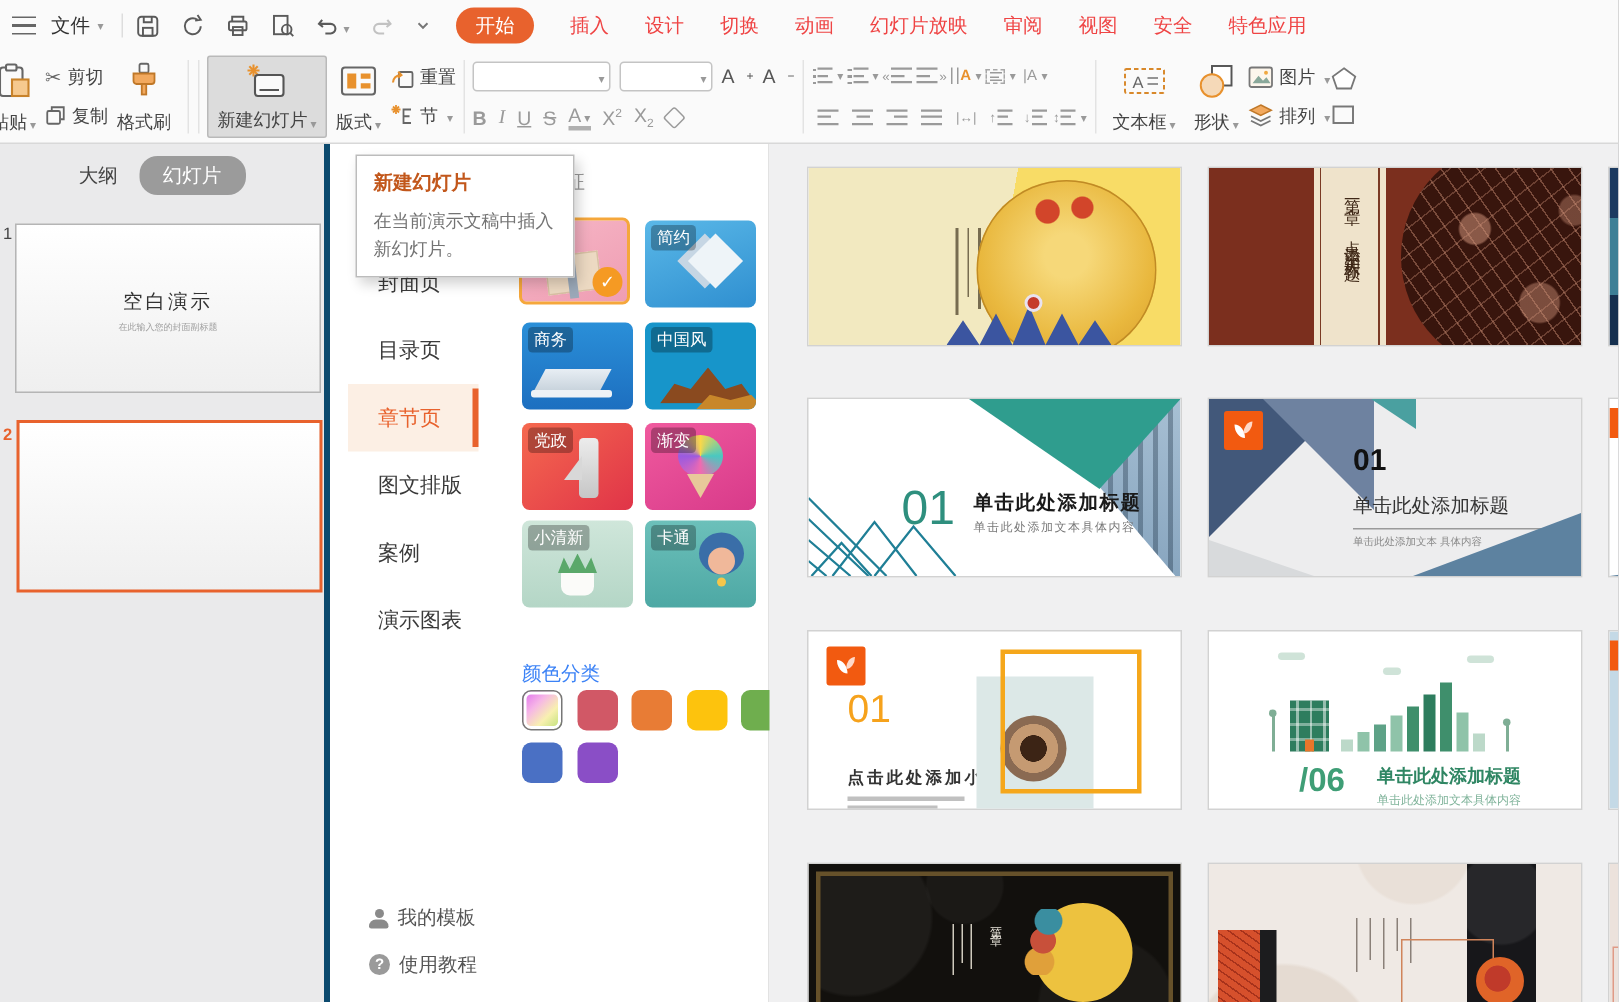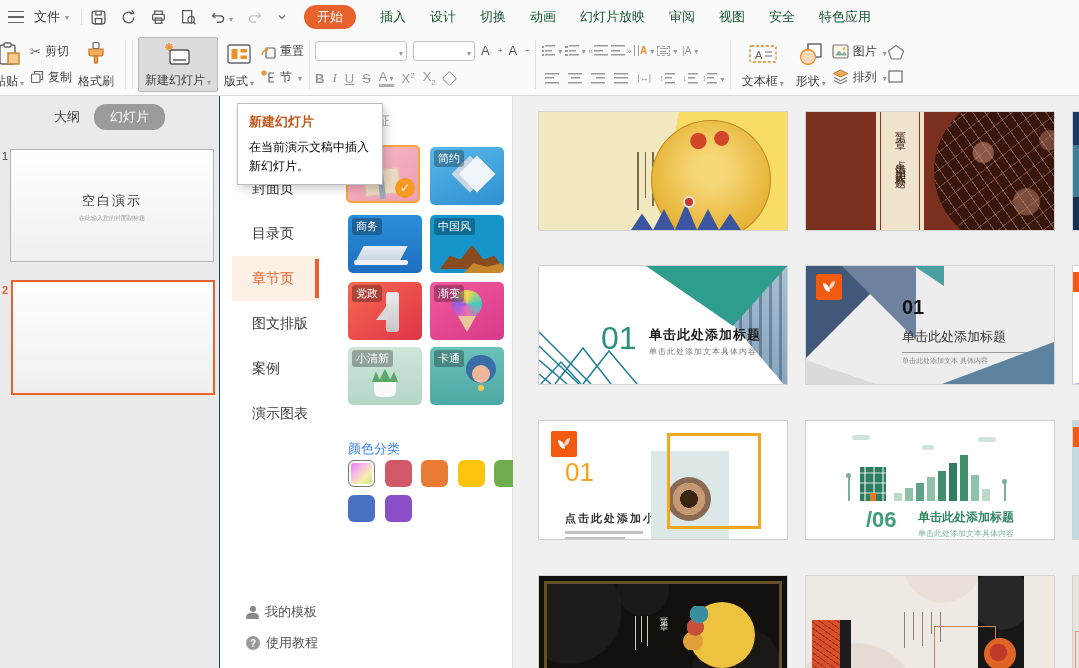--- a/index.html
+++ b/index.html
@@ -9,21 +9,21 @@
 
 .menubar{position:absolute;left:0;top:0;right:0;height:34px;background:#fafafa;display:flex;align-items:center;font-size:13px}
 .mb-ham{width:16px;height:12px;margin:0 6px 0 8px;border-top:1.5px solid #666;border-bottom:1.5px solid #666;position:relative}
 .mb-ham::before{content:"";position:absolute;left:0;right:0;top:4px;height:1.5px;background:#666}
 .mb-file{display:flex;align-items:center;gap:3px;padding:0 4px;color:#333}
 .dd::after{content:"▾";font-size:8px;color:#999;margin-left:2px}
 .mb-sep{width:1px;height:16px;background:#ddd;margin:0 8px}
 .qat{display:flex;align-items:center;gap:13px}
 .qat svg{display:block}
 .tabs{display:flex;align-items:center;margin-left:16px;gap:24px}
-.tab{font-size:13px;color:#14532d;white-space:nowrap}
+.tab{font-size:13px;color:#ef4444;white-space:nowrap}
 .tab.active{background:#e8622d;color:#fff;border-radius:12px;padding:3px 13px}
 
 .ribbon{position:absolute;left:0;top:34px;right:0;height:62px;background:#fafafa;border-bottom:1px solid #d8d8d8;display:flex;align-items:stretch}
 .rdiv{width:1px;background:#e3e3e3;margin:6px 3px}
 .rg{display:flex;align-items:stretch;padding:3px 2px}
 .bigbtn{display:flex;flex-direction:column;align-items:center;justify-content:space-between;padding:2px 6px;font-size:12px;color:#444}
 .bigbtn .lbl{display:flex;align-items:center;white-space:nowrap}
 .bigbtn.pressed{background:#dcdcdc;border:1px solid #b9b9b9;border-radius:2px}
 .smallcol{display:flex;flex-direction:column;justify-content:space-around;padding:2px 0}
 .smallbtn{display:flex;align-items:center;gap:4px;font-size:12px;color:#444;height:22px;white-space:nowrap}
@@ -43,21 +43,21 @@
  background-position:0 0,var(--p2,0) 4.5px,0 9px}
 .lc{--w2:9px;--p2:center}.lr{--w2:9px;--p2:right}.ll{--w2:9px;--p2:0}
 .dotcol{width:2px;height:10px;background:repeating-linear-gradient(#9a9a9a 0 1.5px,transparent 1.5px 4.2px)}
 .ln.short{width:10px;background-size:10px 1.5px,7px 1.5px,10px 1.5px}
 .vbars2{width:5px;height:11px;border-left:1.5px solid #9a9a9a;border-right:1.5px solid #9a9a9a}
 .oa{color:#e8912d;font-weight:bold;font-size:10px}
 .boxic{width:13px;height:10px;border:1px dashed #a8a8a8;display:flex;align-items:center;justify-content:center}
 .boxic .ln{width:8px;height:5px;background-size:8px 1.2px,6px 1.2px,8px 1.2px;background-position:0 0,0 2.5px,0 5px}
 .bigbtn .icw{height:30px;display:flex;align-items:center;justify-content:center}
 
-.spanel{position:absolute;left:0;top:96px;width:220px;bottom:0;background:#eaeaeb;border-right:1px solid #0c4a6e}
+.spanel{position:absolute;left:0;top:96px;width:220px;bottom:0;background:#eaeaeb;border-right:4px solid #0c4a6e}
 .sp-tabs{height:42px;display:flex;align-items:center;justify-content:center;gap:14px;font-size:13px;color:#444}
 .sp-pill{background:#9b9b9b;color:#fff;border-radius:12px;padding:4px 16px}
 .thumb{position:absolute;left:10px;width:204px;background:linear-gradient(#ffffff,#efefef);border:1px solid #b5b5b5}
 .thumb1{top:53px;height:113px}
 .thumb2{top:184px;height:115px;border:2px solid #e8622d;left:11px}
 .tnum{position:absolute;left:2px;font-size:11px;color:#444}
 .tnum2{color:#e8622d;font-weight:bold}
 .th-title{text-align:center;margin-top:42px;font-size:13px;color:#333;letter-spacing:2px}
 .th-sub{text-align:center;margin-top:4px;font-size:6px;color:#a0a0a0}
 
@@ -99,21 +99,21 @@
 .sw.sel{background:linear-gradient(135deg,#e06af0,#f6b6e6 35%,#f8f0b0 65%,#b8e070);border:1px solid #777;box-shadow:inset 0 0 0 2px #fff}
 .pfoot{position:absolute;left:14px;display:flex;align-items:center;gap:6px;font-size:13px;color:#555}
 .ic-person{width:13px;height:13px;position:relative}
 .ic-person::before{content:"";position:absolute;left:3.5px;top:0;width:6px;height:6px;border-radius:50%;background:#8a8a8a}
 .ic-person::after{content:"";position:absolute;left:0;bottom:0;width:13px;height:6px;border-radius:6px 6px 2px 2px;background:#8a8a8a}
 .ic-q{width:14px;height:14px;border-radius:50%;background:#9a9a9a;color:#fff;font-size:10px;font-weight:bold;display:flex;align-items:center;justify-content:center}
 .ic-q::before{content:"?"}
 
 .tip{position:absolute;left:237px;top:103px;width:146px;background:#fff;border:1px solid #bcbcbc;box-shadow:3px 4px 8px rgba(0,0,0,.18);padding:9px 11px;z-index:60}
 .tip-t{font-size:13px;font-weight:bold;color:#c2571b;margin-bottom:7px}
-.tip-b{font-size:12px;color:#000000;line-height:1.55}
+.tip-b{font-size:12px;color:#737373;line-height:1.55}
 
 .preview{position:absolute;left:513px;top:96px;right:0;bottom:0;background:#f0f0f1;overflow:hidden}
 .pt{position:absolute;width:250px;height:120px;background:#fff;border:1px solid #d2d2d2;overflow:hidden}
 .pt .in{position:absolute;inset:0;overflow:hidden}
 
 .t1{background:linear-gradient(100deg,#f2e9c0 52%,#f8dc66 52%)}
 .t1 .big{position:absolute;left:148px;top:38px;writing-mode:vertical-rl;font-size:15px;color:#4a4436;font-family:"Liberation Serif",serif}
 .t1 .cols{position:absolute;left:98px;top:40px;display:flex;gap:6px}
 .t1 .cols i{display:block;width:1.5px;background:#776c50}
 .t1 .circ{position:absolute;right:16px;top:8px;width:120px;height:120px;border-radius:50%;

